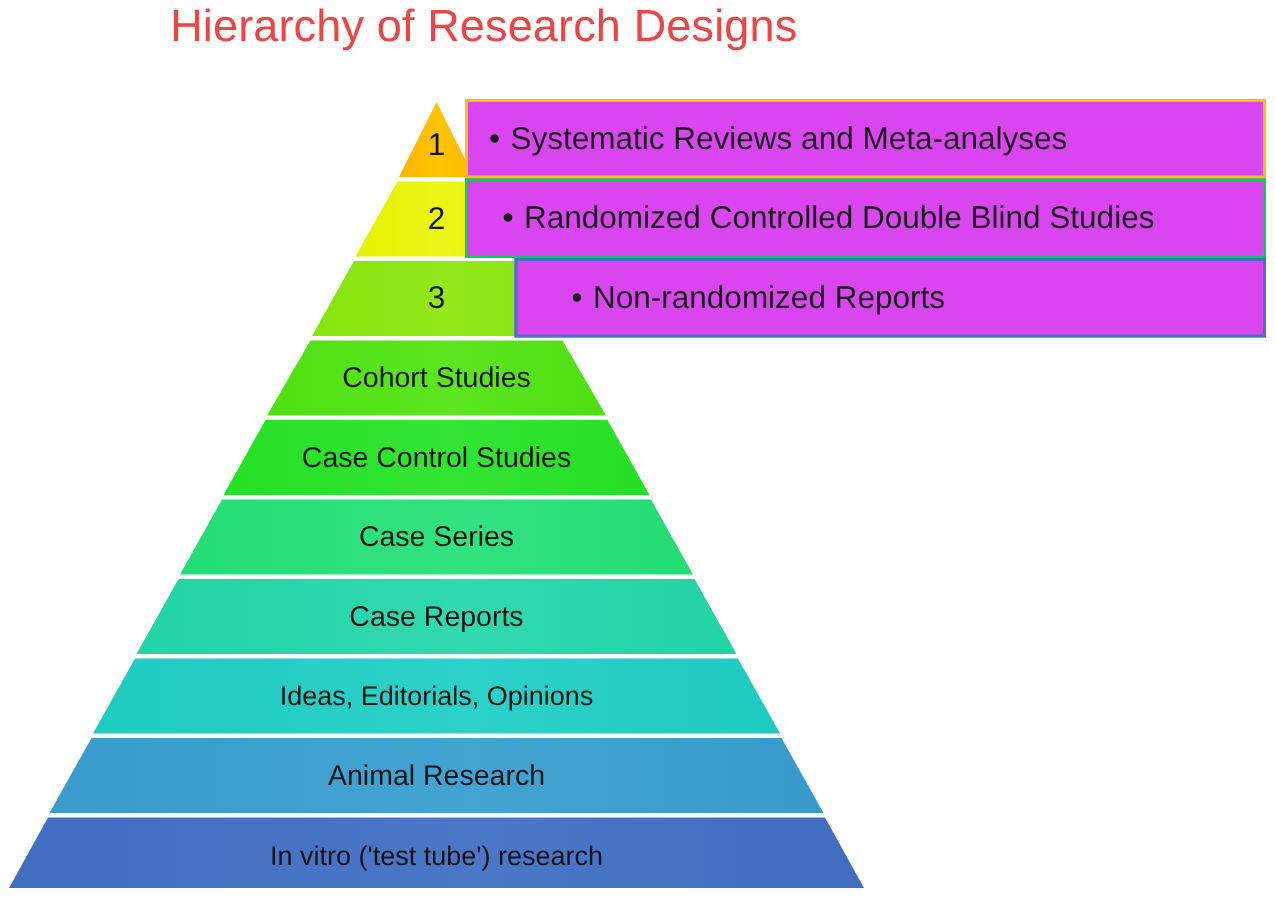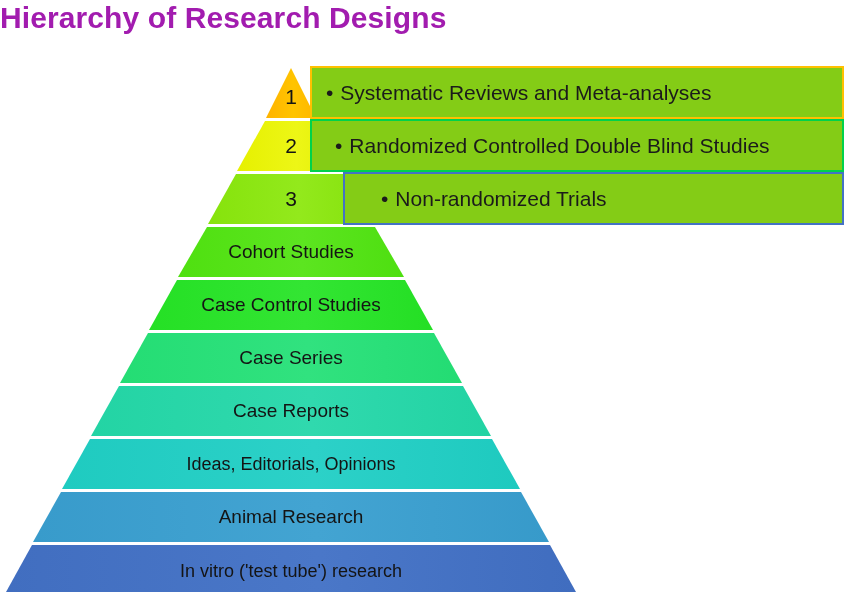--- a/index.html
+++ b/index.html
@@ -22,31 +22,32 @@
     width: 850px;
     height: 600px;
   }
 
   
   #title {
     position: absolute;
     left: 0;
     top: 1px;
     width: 645px;
+    text-align: center;
     font-size: 30px;
-    font-weight: 700;
-    color: #a21caf;
+    font-weight: 400;
+    color: #ef4444;
     letter-spacing: 0.1px;
     white-space: nowrap;
   }
 
   
   .callout {
     position: absolute;
-    background: #84cc16;
+    background: #d946ef;
     box-sizing: border-box;
     display: flex;
     align-items: center;
   }
   .callout-text {
     font-size: 21px;
     color: #1b1b1b;
     white-space: nowrap;
     line-height: 1.1;
   }
@@ -225,16 +226,16 @@
 
   <div class="callout" id="callout-1">
     <span class="callout-text"><span class="bullet">•</span><span>Systematic Reviews and Meta-analyses</span></span>
   </div>
 
   <div class="callout" id="callout-2">
     <span class="callout-text"><span class="bullet">•</span><span>Randomized Controlled Double Blind Studies</span></span>
   </div>
 
   <div class="callout" id="callout-3">
-    <span class="callout-text"><span class="bullet">•</span><span>Non-randomized Trials</span></span>
+    <span class="callout-text"><span class="bullet">•</span><span>Non-randomized Reports</span></span>
   </div>
 
 </div>
 
 </body></html>

